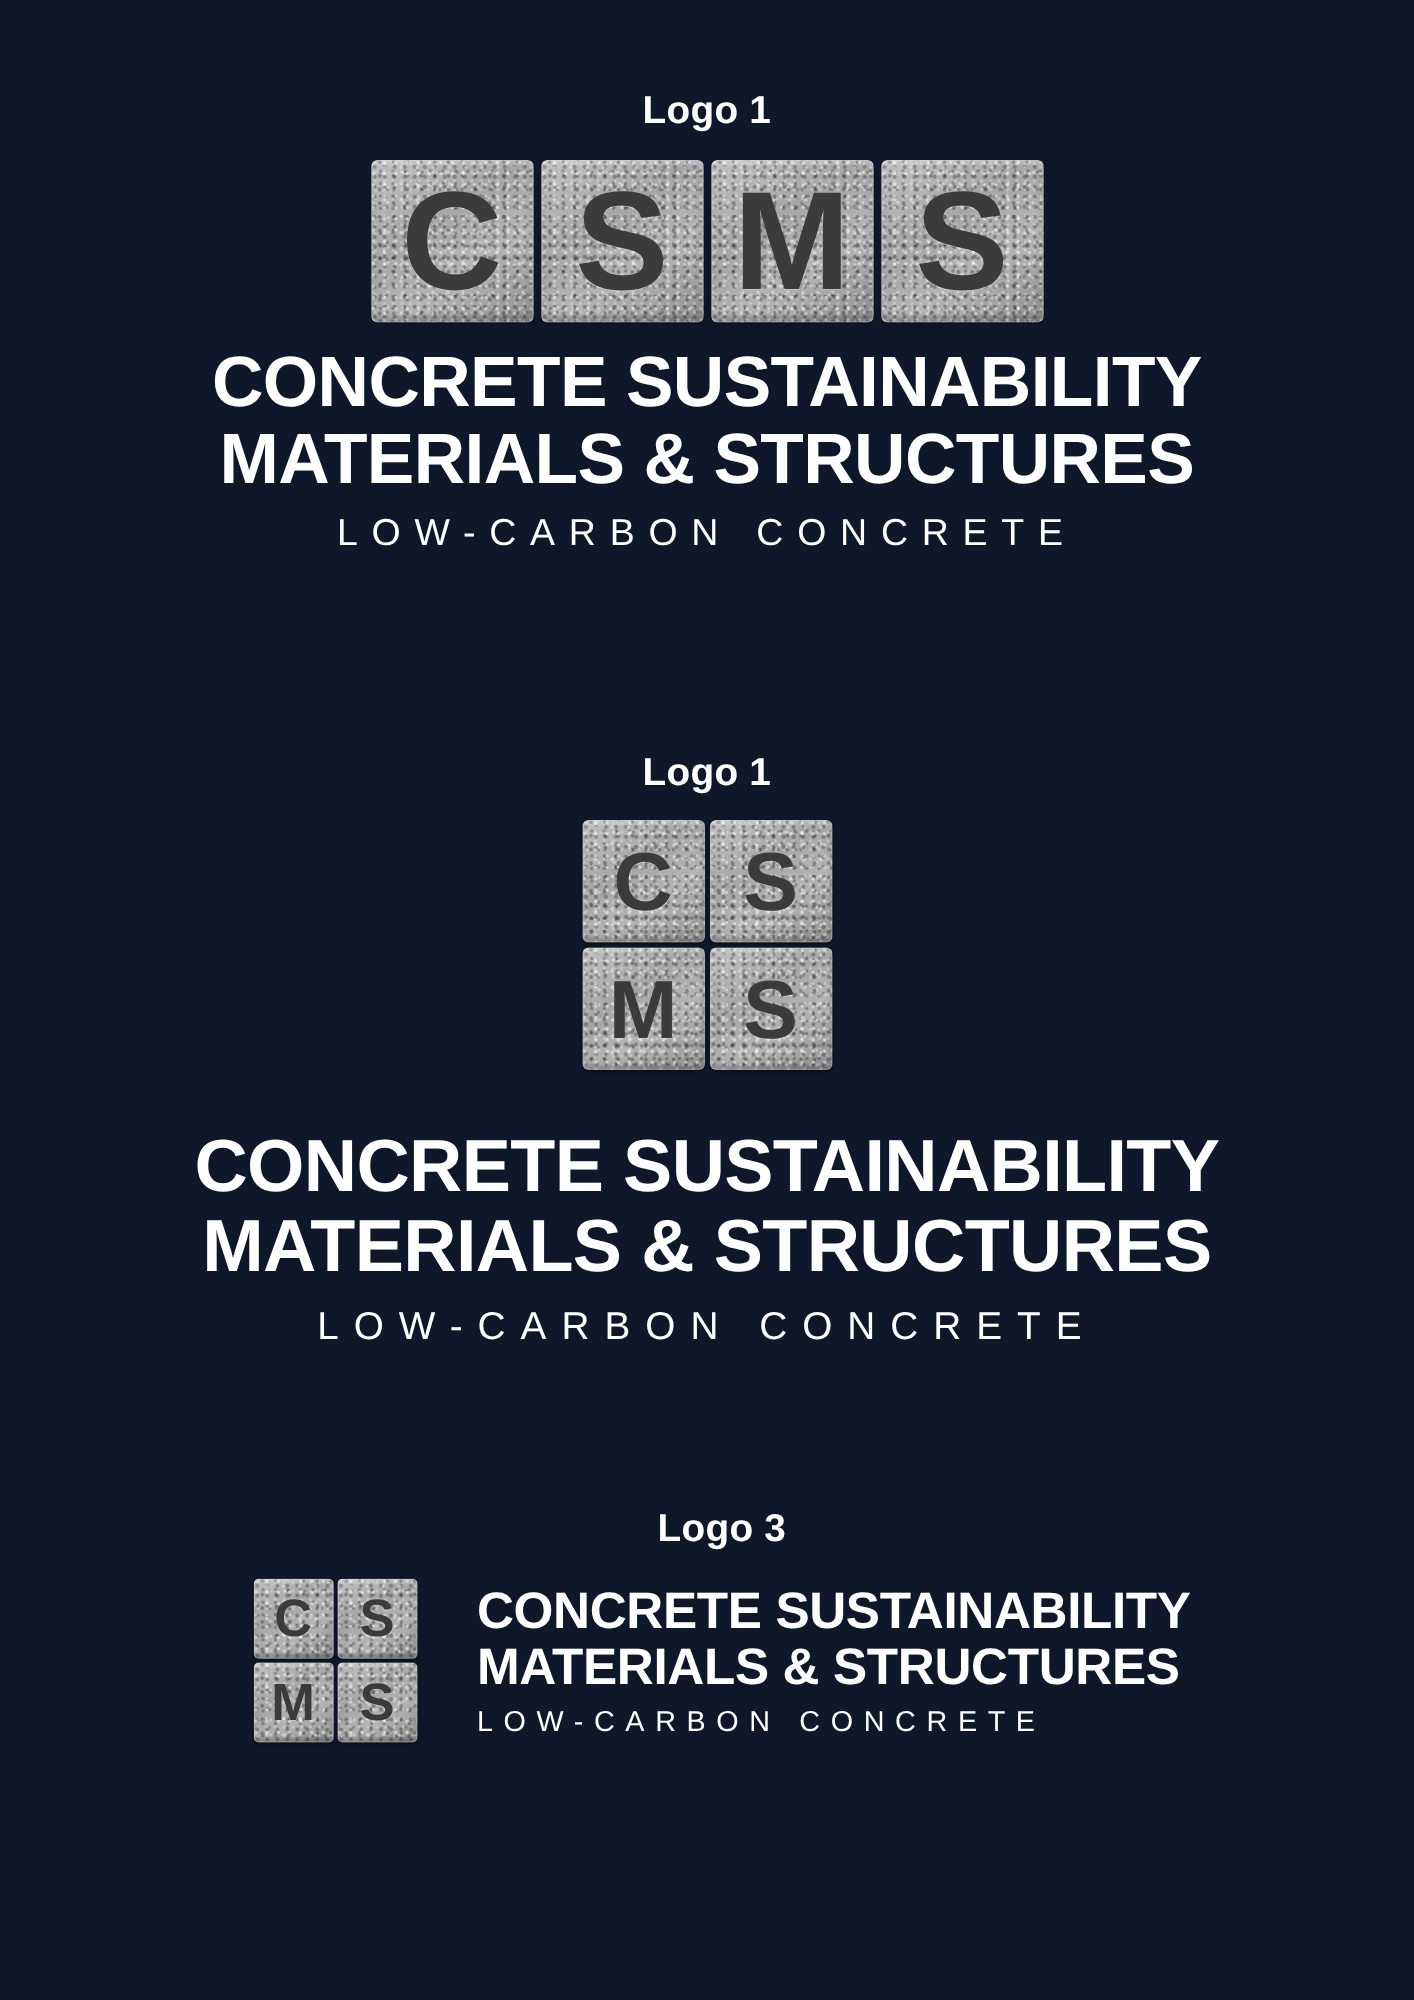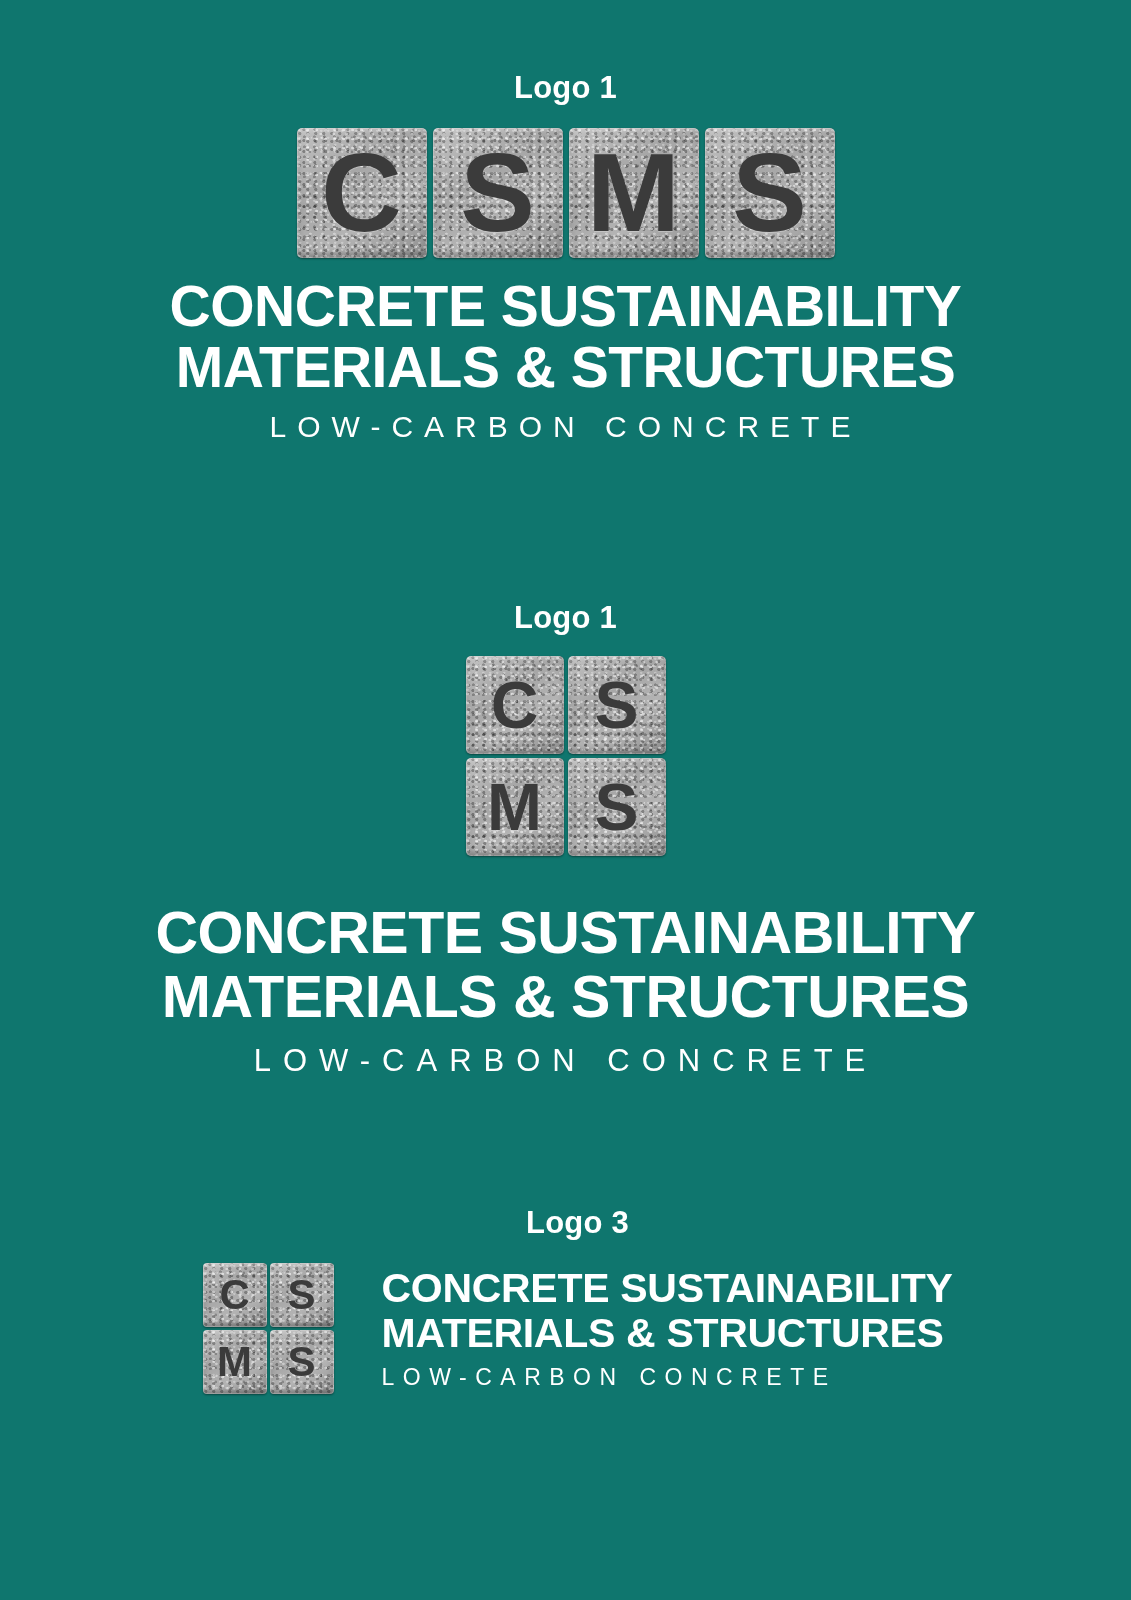--- a/index.html
+++ b/index.html
@@ -12,21 +12,21 @@
     height: 1600px;
     font-family: "Liberation Sans", sans-serif;
     color: #ffffff;
     overflow: hidden;
     position: relative;
   }
 
   .page {
     width: 1131px;
     height: 1600px;
-    background: #0f766e;
+    background: #0f172a;
     position: relative;
   }
 
   .section {
     width: 100%;
     text-align: center;
   }
 
   .section-label {
     font-size: 31px;

